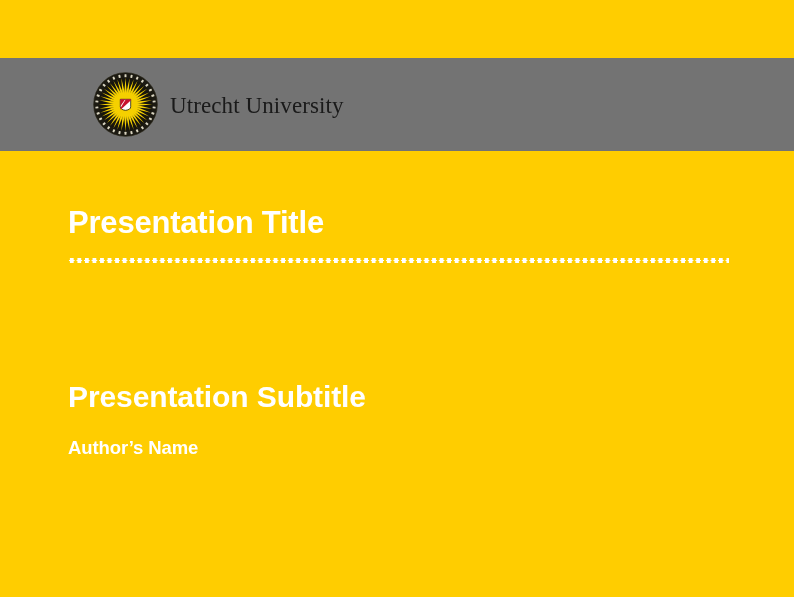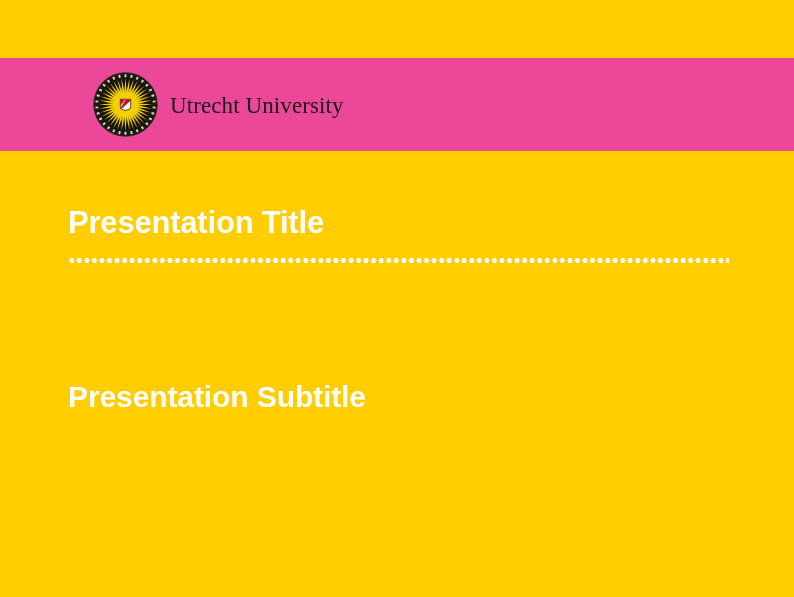--- a/index.html
+++ b/index.html
@@ -24,21 +24,21 @@
     overflow: hidden;
   }
 
   
   .header-band {
     position: absolute;
     left: 0;
     top: 58px;
     width: 794px;
     height: 93px;
-    background: #ec4899;
+    background: #737373;
   }
 
   .brand {
     position: absolute;
     left: 93px;
     top: 0;
     height: 93px;
     display: flex;
     align-items: center;
     gap: 12px;
@@ -367,15 +367,16 @@
   </div>
 
   <div class="title-block">
     <div class="slide-title">Presentation Title</div>
   </div>
 
   <div class="dotted-rule"></div>
 
   <div class="subtitle-block">
     <div class="slide-subtitle">Presentation Subtitle</div>
+    <div class="slide-author">Author’s Name</div>
   </div>
 
 </div>
 
 </body></html>

